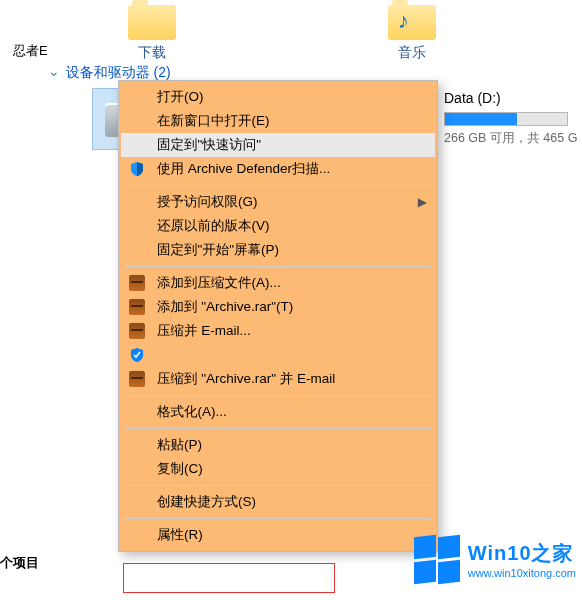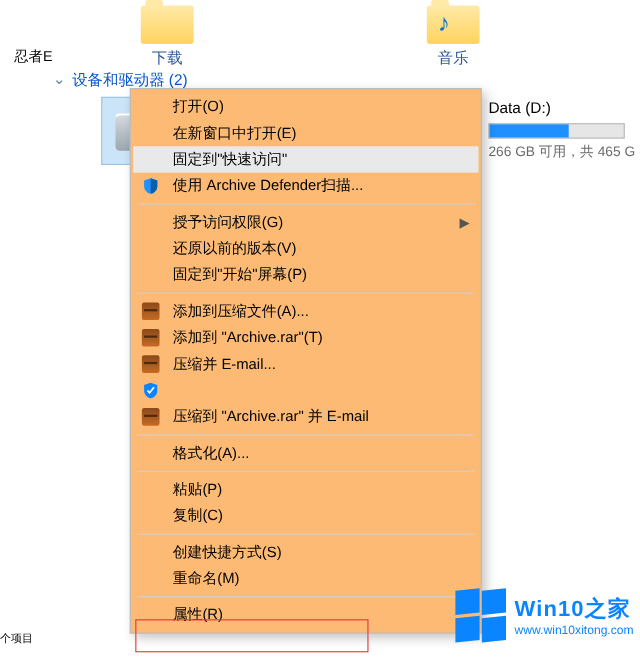--- a/index.html
+++ b/index.html
@@ -27,21 +27,21 @@
   .drive-tile .win::before{left:12px;top:0;width:1px;height:100%;}
   .drive-tile .win::after{left:0;top:8px;width:100%;height:1px;}
 
   
   .data-label { position:absolute; left:444px; top:90px; font-size:14px;text-align:right; }
   .bar-bg { position:absolute; left:444px; top:112px; width:124px; height:14px; background:#e6e6e6; border:1px solid #b8b8b8;}
   .bar-fg { position:absolute; left:445px; top:113px; width:72px; height:12px; background:#1e90ff; }
   .data-stats { position:absolute; left:444px; top:130px; color:#6a6a6a; font-size:12.5px; white-space:nowrap;}
 
   
-  .bottom-label { position:absolute; left:0; top:574px; font-size:10px; }
+  .bottom-label { position:absolute; left:0; top:554px; font-size:13px;font-weight:bold; }
 
   
   .ctx { position:absolute; left:118px; top:80px; width:320px; background:#fdba74; border:1px solid #bcbcbc; box-shadow: 4px 4px 10px rgba(0,0,0,.25); padding:4px 2px; }
   .ctx .row { position:relative; display:flex; align-items:center; height:24px; padding-left:36px; padding-right:18px; white-space:nowrap; cursor:default;}
   .ctx .row.hl { background:#e9e9e9; }
   .ctx .sep { height:1px; background:#d0d0d0; margin:4px 4px; }
   .ctx .iconcell { position:absolute; left:6px; top:2px; width:20px; height:20px; display:flex; align-items:center; justify-content:center; }
   .ctx .arrow { position:absolute; right:8px; top:5px; font-size:12px; color:#555;}
   .ctx .row span.lbl { font-size:13.5px; }
 
@@ -173,23 +173,20 @@
     <div class="row">
         <span class="lbl">粘贴(P)</span>
       </div>
     <div class="row">
         <span class="lbl">复制(C)</span>
       </div>
     <div class="sep"></div>
     <div class="row">
         <span class="lbl">创建快捷方式(S)</span>
       </div>
-    <div class="row">
-        <span class="lbl">重命名(M)</span>
-      </div>
     <div class="sep"></div>
     <div class="row">
         <span class="lbl">属性(R)</span>
       </div>
   </div>
   <div class="prop-highlight" style="position:absolute; left:123px; top:563px; width:212px; height:30px; border:1.5px solid #e03636; pointer-events:none;"></div>
 
   <div class="bottom-label">个项目</div>
 
   <div class="wm">

